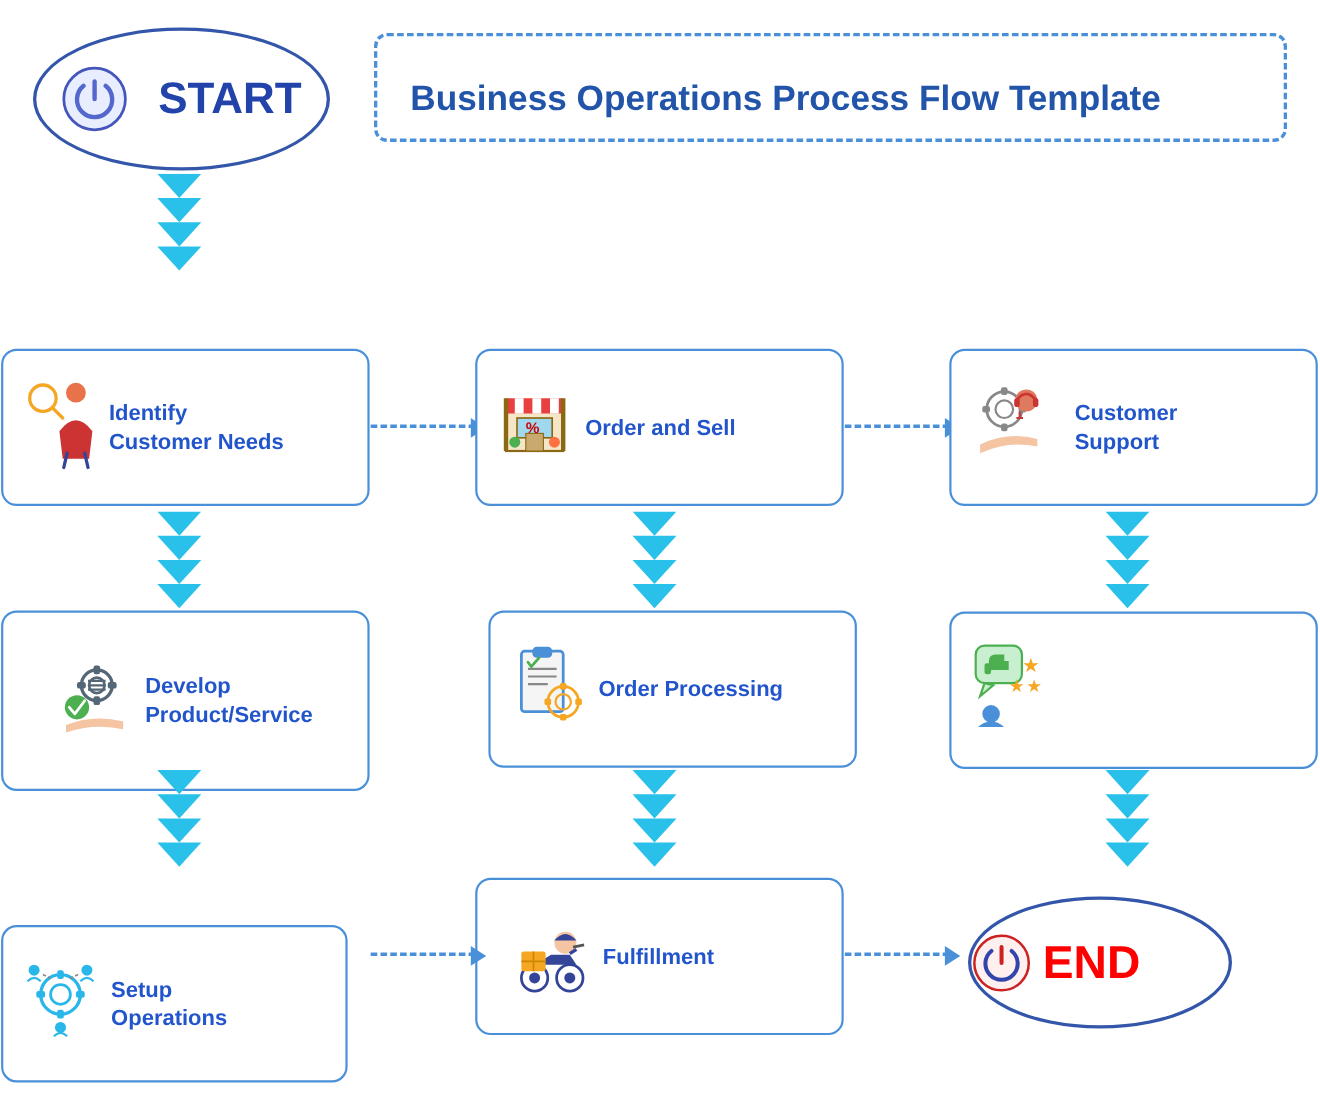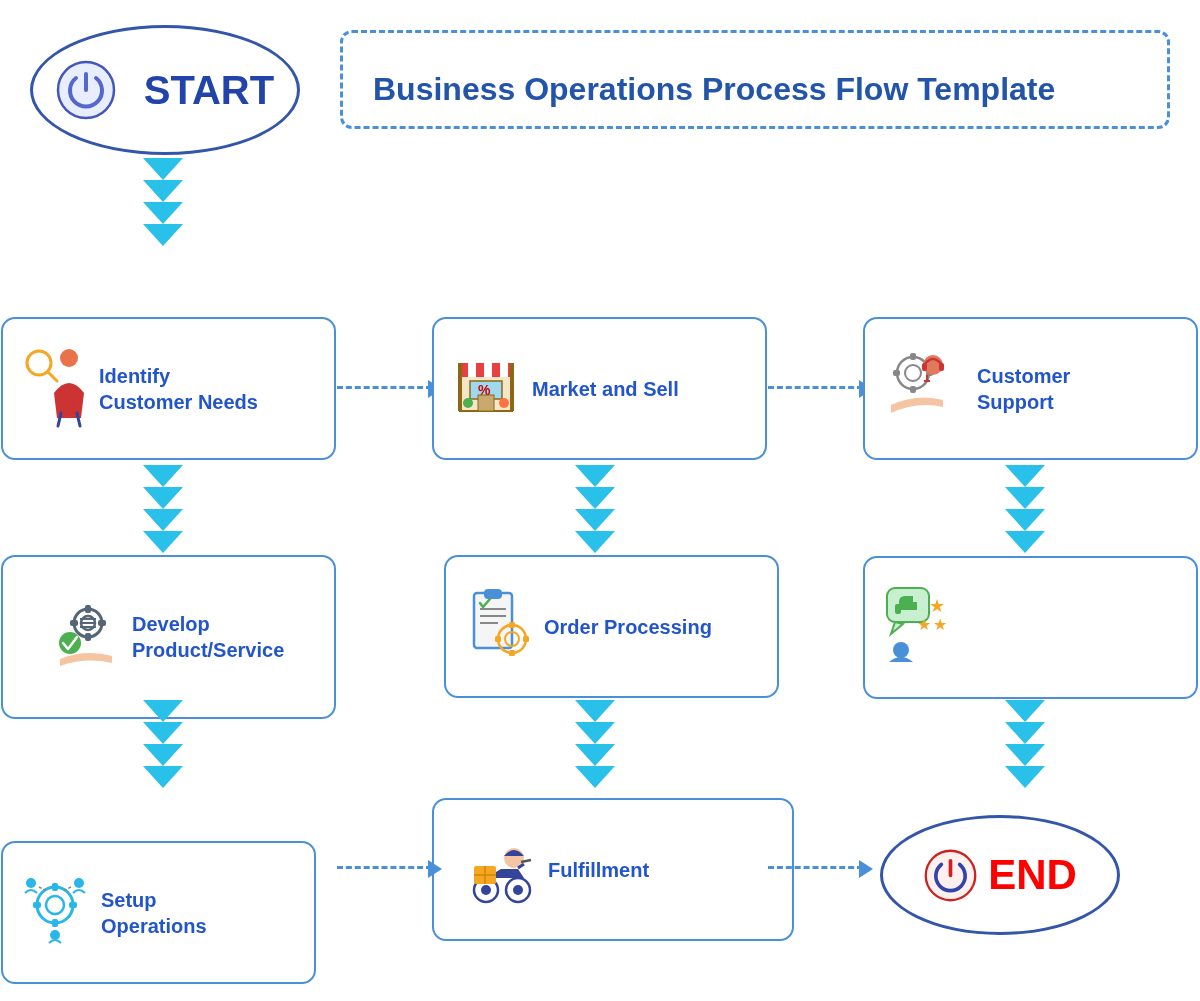--- a/index.html
+++ b/index.html
@@ -88,21 +88,21 @@
     
     .end-ellipse {
       position: absolute;
       width: 240px;
       height: 120px;
       border: 3px solid #3355aa;
       border-radius: 50%;
       background: white;
       display: flex;
       align-items: center;
-      justify-content: center;
+      justify-content: flex-start;
       gap: 10px;
     }
     .end-ellipse .end-text {
       font-size: 42px;
       font-weight: 900;
       color: red;
     }
   </style>
 </head>
 <body>
@@ -235,21 +235,21 @@
         <rect x="20" y="38" width="32" height="18" fill="#a0d8ef" stroke="#8B6914" stroke-width="1.5"></rect>
 
         <text x="28" y="52" font-size="14" font-weight="bold" fill="#cc0000">%</text>
 
         <circle cx="18" cy="60" r="5" fill="#4caf50"></circle>
         <circle cx="54" cy="60" r="5" fill="#ff7043"></circle>
 
         <rect x="28" y="52" width="16" height="16" fill="#c9a96e" stroke="#8B6914" stroke-width="1"></rect>
       </svg>
     </div>
-    <span class="box-label">Market and Sell</span>
+    <span class="box-label">Order and Sell</span>
   </div>
 
   <svg style="position:absolute;left:570px;top:465px;" width="50" height="110">
     <polygon points="5,0 45,0 25,22" fill="#29c0ea"></polygon>
     <polygon points="5,22 45,22 25,44" fill="#29c0ea"></polygon>
     <polygon points="5,44 45,44 25,66" fill="#29c0ea"></polygon>
     <polygon points="5,66 45,66 25,88" fill="#29c0ea"></polygon>
   </svg>
 
   <div class="process-box" style="position:absolute;top:555px;left:432px;width:335px;height:143px;margin-left:12px;">
@@ -276,21 +276,21 @@
     <span class="box-label">Order Processing</span>
   </div>
 
   <svg style="position:absolute;left:570px;top:700px;" width="50" height="110">
     <polygon points="5,0 45,0 25,22" fill="#29c0ea"></polygon>
     <polygon points="5,22 45,22 25,44" fill="#29c0ea"></polygon>
     <polygon points="5,44 45,44 25,66" fill="#29c0ea"></polygon>
     <polygon points="5,66 45,66 25,88" fill="#29c0ea"></polygon>
   </svg>
 
-  <div class="process-box" style="position:absolute;top:798px;left:432px;width:362px;height:143px;padding-left:32px;">
+  <div class="process-box" style="position:absolute;top:798px;left:432px;width:335px;height:143px;padding-left:32px;">
     <div class="box-icon">
       <svg width="72" height="80" viewBox="0 0 72 80" xmlns="http://www.w3.org/2000/svg">
 
         <ellipse cx="52" cy="66" rx="12" ry="12" fill="none" stroke="#334499" stroke-width="2.5"></ellipse>
         <ellipse cx="52" cy="66" rx="5" ry="5" fill="#334499"></ellipse>
         <ellipse cx="20" cy="66" rx="12" ry="12" fill="none" stroke="#334499" stroke-width="2.5"></ellipse>
         <ellipse cx="20" cy="66" rx="5" ry="5" fill="#334499"></ellipse>
 
         <path d="M20 54 L35 45 L52 45 L58 54 L52 54 L35 54 Z" fill="#334499"></path>
 

